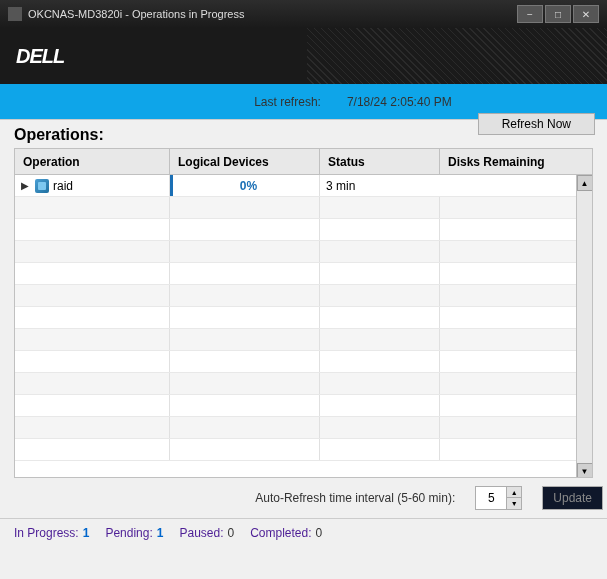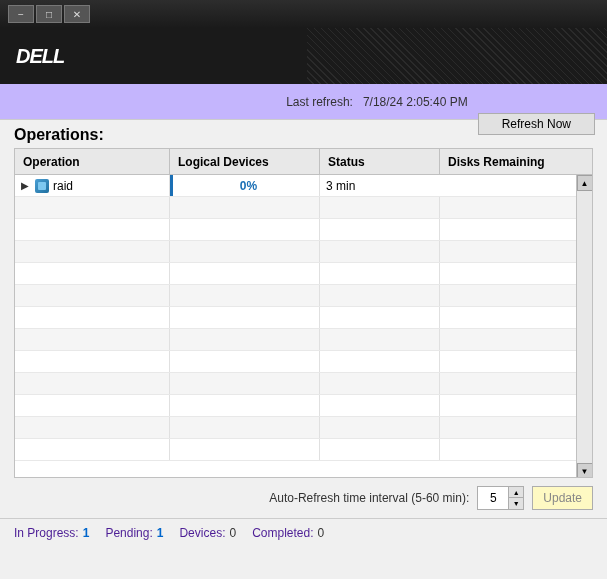--- a/index.html
+++ b/index.html
@@ -84,27 +84,27 @@
       font-size: 20px;
       font-weight: 900;
       letter-spacing: -1px;
       font-style: italic;
       font-family: Arial Black, sans-serif;
       z-index: 1;
     }
 
     
     .refresh-bar {
-      background: #c4b5fd;
+      background: #0ea5e9;
       height: 36px;
       display: flex;
       align-items: center;
       justify-content: flex-end;
       padding: 0 12px;
-      gap: 10px;
+      gap: 26px;
       border-bottom: 1px solid #ccc;
     }
     .refresh-text {
       font-size: 12px;
       color: #333;
     }
     .refresh-btn {
       background: #e1e1e1;
       border: 1px solid #adadad;
       padding: 3px 23px;
@@ -262,22 +262,22 @@
       flex: 1;
       width: 100%;
       background: #e8e8e8;
     }
 
     
     .bottom-controls {
       display: flex;
       align-items: center;
       justify-content: flex-end;
-      padding: 8px 14px;
-      gap: 8px;
+      padding: 8px 4px;
+      gap: 20px;
     }
     .auto-refresh-label {
       font-size: 12px;
       color: #333;
     }
     .spinner-input-wrap {
       display: flex;
       align-items: center;
       border: 1px solid #adadad;
       background: white;
@@ -301,21 +301,21 @@
       background: #e1e1e1;
       display: flex;
       align-items: center;
       justify-content: center;
       font-size: 7px;
       cursor: pointer;
       line-height: 1;
     }
     .spinner-up { border-bottom: 1px solid #adadad; }
     .update-btn {
-      background: #fef9c3;
+      background: #0f172a;
       border: 1px solid #adadad;
       padding: 3px 10px;
       font-size: 12px;
       cursor: pointer;
       color: #888;
       height: 24px;
     }
 
     
     .status-footer {
@@ -338,20 +338,24 @@
     .status-count-blue {
       color: #0066cc;
       font-weight: 600;
     }
     .status-count-normal { color: #333; }
   </style>
 </head>
 <body>
 
 <div class="title-bar">
+  <div class="title-bar-left">
+    <span class="title-bar-icon"></span>
+    <span>OKCNAS-MD3820i - Operations in Progress</span>
+  </div>
   <div class="title-bar-controls">
     <div class="title-bar-btn">−</div>
     <div class="title-bar-btn">□</div>
     <div class="title-bar-btn close">✕</div>
   </div>
 </div>
 
 <div class="dell-header">
   <div class="dell-logo">DELL</div>
 </div>
@@ -498,20 +502,20 @@
 <div class="status-footer">
   <div class="status-item">
     <span class="status-label">In Progress:</span>
     <span class="status-count-blue">1</span>
   </div>
   <div class="status-item">
     <span class="status-label">Pending:</span>
     <span class="status-count-blue">1</span>
   </div>
   <div class="status-item">
-    <span class="status-label">Devices:</span>
+    <span class="status-label">Paused:</span>
     <span class="status-count-normal">0</span>
   </div>
   <div class="status-item">
     <span class="status-label">Completed:</span>
     <span class="status-count-normal">0</span>
   </div>
 </div>
 
 </body></html>

